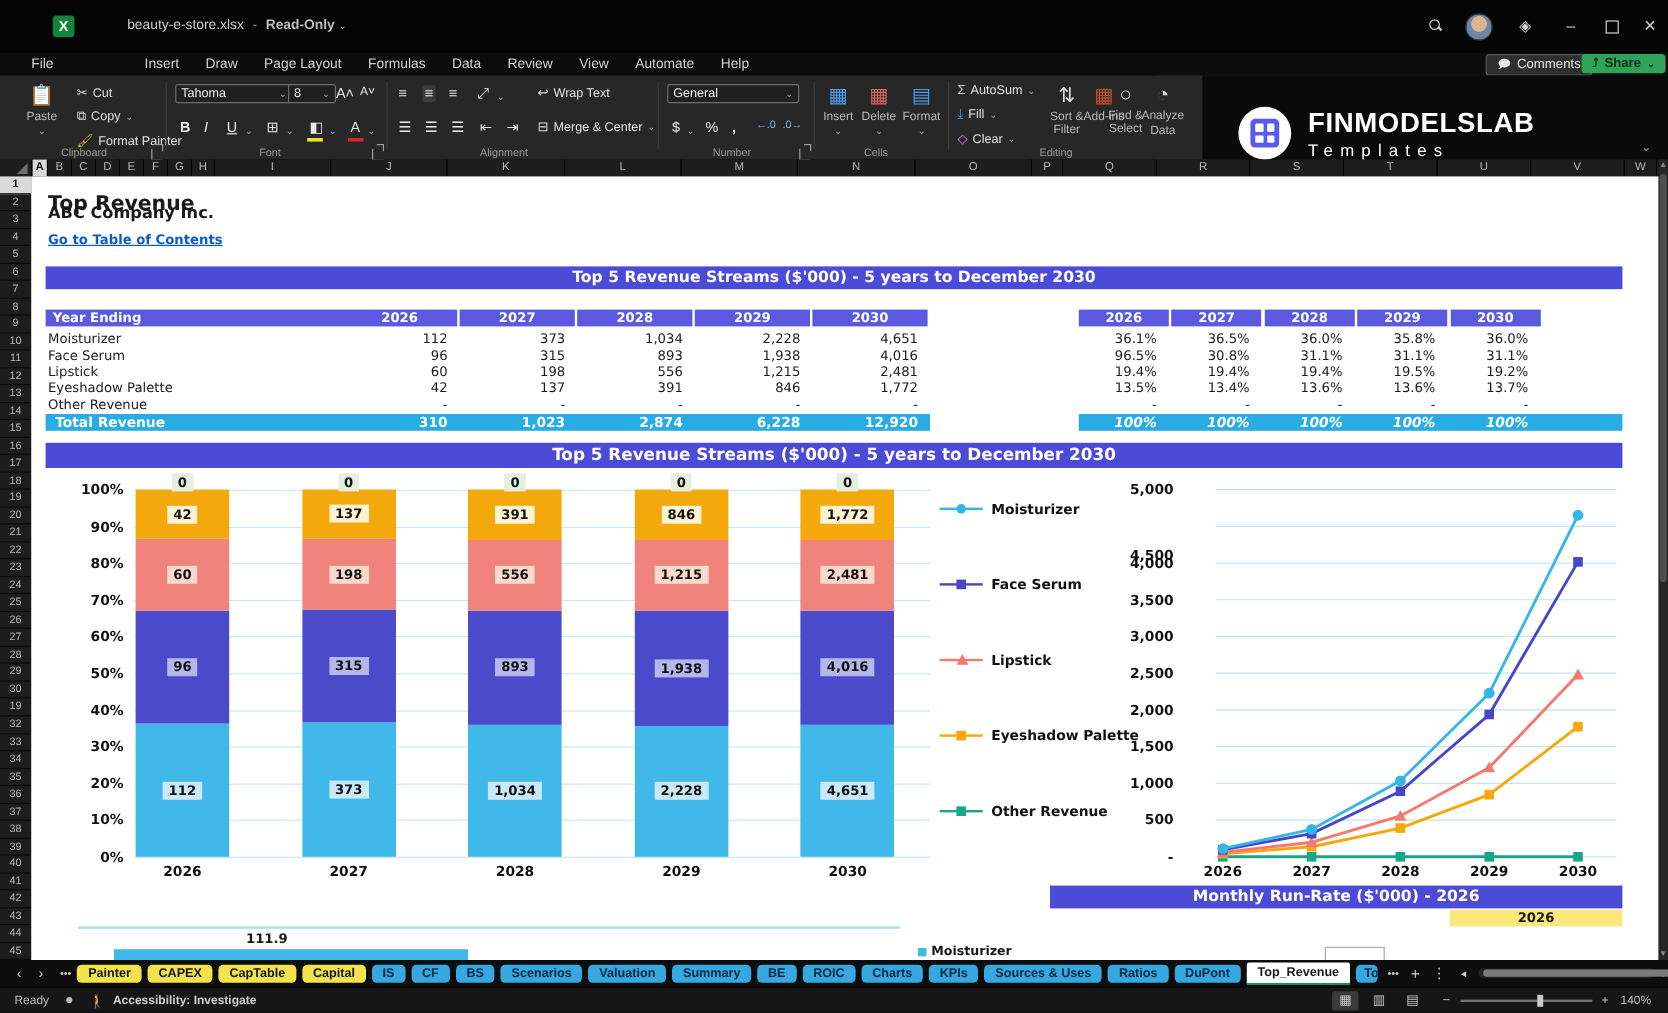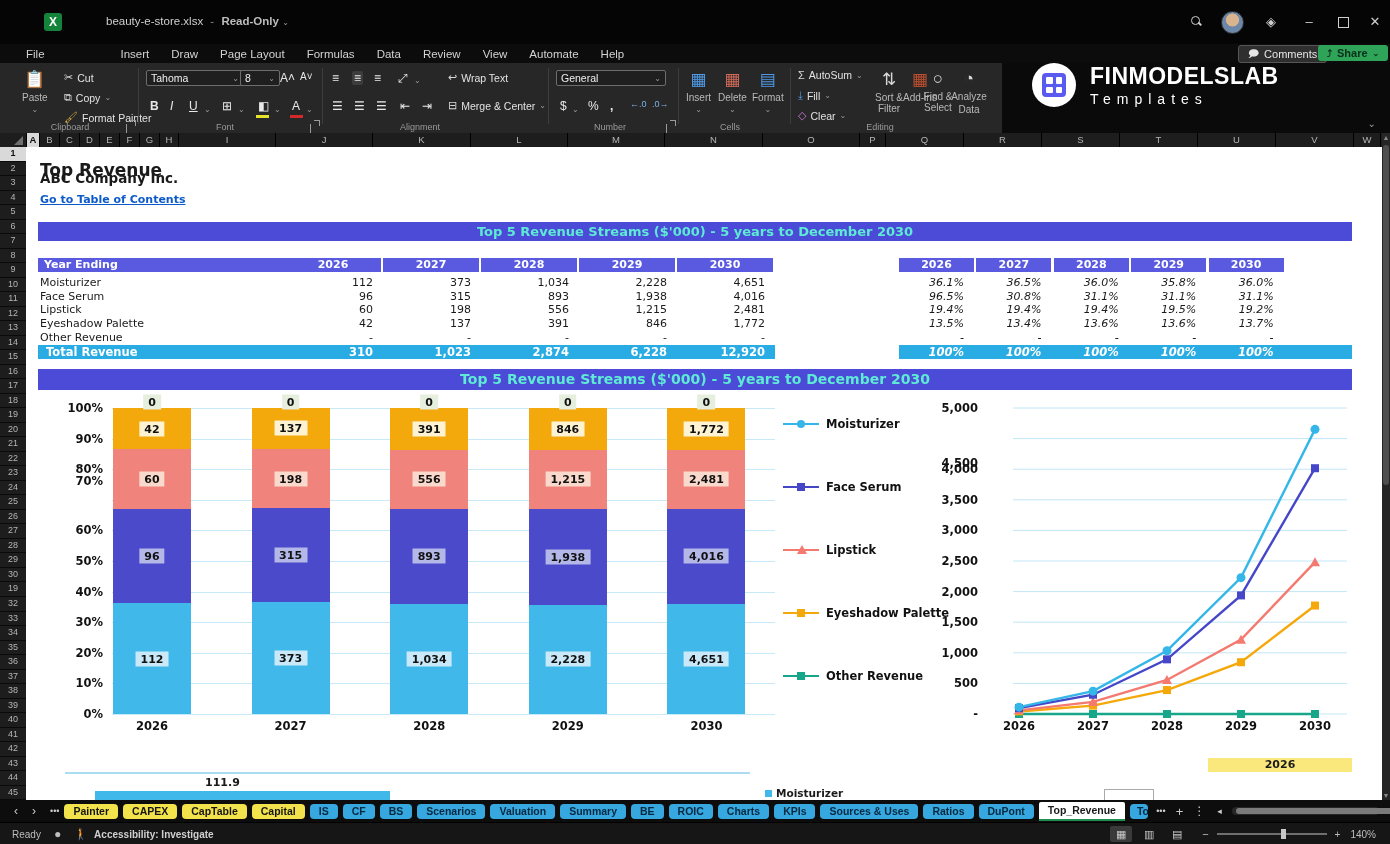--- a/index.html
+++ b/index.html
@@ -30,45 +30,45 @@
   .rbtn-big{position:absolute;display:flex;flex-direction:column;align-items:center;color:#b9b9b9;font-size:10px;gap:2px;}
   .rbtn-big .ic{font-size:17px;color:#d8d8d8;}
   .rsmall{position:absolute;display:flex;align-items:center;color:#e2e2e2;font-size:10.5px;gap:4px;}
   .rsmall .ic{font-size:11px;color:#d8d8d8;}
   .rsel{position:absolute;background:#1f1f1f;border:1px solid #6d6d6d;border-radius:2px;color:#efefef;font-size:10.5px;padding:1px 4px;display:flex;justify-content:space-between;align-items:center;}
   .carrow{color:#9a9a9a;font-size:8px;}
   .fontbtn{position:absolute;color:#e8e8e8;font-size:12px;}
   .launcher{position:absolute;width:9px;height:9px;border-left:1.2px solid #9a9a9a;border-bottom:1.2px solid #9a9a9a;}
   .launcher:after{content:"";position:absolute;left:3px;top:-4px;width:5px;height:5px;border:1.2px solid #9a9a9a;border-left:none;border-bottom:none;}
   .colorbar{position:absolute;width:13px;height:3px;}
-  .brandpanel{left:1002px;top:63px;width:388px;height:70px;background:#0a0a0a;display:flex;align-items:flex-start;}
+  .brandpanel{left:1002px;top:63px;width:388px;height:70px;background:#0a0a0a;display:flex;align-items:flex-end;}
   .brandcircle{width:44px;height:44px;background:#fff;border-radius:50%;margin-left:30px;display:flex;align-items:center;justify-content:center;}
   .brandgrid{width:24px;height:24px;background:#5a5af0;border-radius:4px;display:grid;grid-template-columns:1fr 1fr;grid-template-rows:1fr 1fr;gap:3px;padding:4px;box-sizing:border-box;}
   .brandgrid i{background:#fff;border-radius:1px;}
   .brandtext{margin-left:14px;color:#fff;}
   .brandtext .l1{font-size:23px;font-weight:800;letter-spacing:.5px;}
   .brandtext .l2{font-size:14px;letter-spacing:6px;margin-top:1px;}
   
   .colheaders{left:0;top:133px;width:1382px;height:14px;background:#1d1d1d;display:flex;border-bottom:1px solid #000;}
   .colcell{color:#b5b5b5;font-size:9.5px;text-align:center;line-height:14px;border-right:1px solid #000;box-sizing:border-box;overflow:hidden;}
   .colcell.sel{background:#d9d9d9;color:#111;font-weight:700;}
   .selall{width:26px;position:relative;border-right:1px solid #000;}
   .selall i{position:absolute;right:3px;bottom:2px;width:0;height:0;border-left:9px solid transparent;border-bottom:9px solid #6f6f6f;}
   .rowheaders{left:0;top:147px;width:26px;height:653px;background:#1d1d1d;display:flex;flex-direction:column;border-right:1px solid #000;}
   .rowcell{flex:1;color:#b5b5b5;font-size:9px;text-align:center;border-bottom:1px solid #0a0a0a;line-height:13px;overflow:hidden;}
   .rowcell.sel{background:#d9d9d9;color:#111;font-weight:700;}
   .vscroll{left:1382px;top:133px;width:8px;height:667px;background:#262626;}
   .vthumb{position:absolute;left:1px;width:6px;border-radius:3px;background:#4f4f4f;}
   .varrow{position:absolute;left:0;width:8px;color:#8a8a8a;font-size:7px;text-align:center;}
   
   .canvas{left:26px;top:147px;width:1356px;height:653px;background:#ffffff;font-family:"DejaVu Sans",sans-serif;color:#1a1a1a;overflow:hidden;}
-  .banner{background:#4b4bd8;color:#5eead4;font-weight:700;text-align:center;}
+  .banner{background:#4b4bd8;color:#ffffff;font-weight:700;text-align:center;}
   .hdrcell{background:#5a5ae1;color:#fff;font-weight:700;font-size:11px;line-height:14px;}
   .valcell{font-size:11px;line-height:13.5px;text-align:right;}
-  .pctcell{font-size:11px;font-style:italic;line-height:13.5px;text-align:right;}
+  .pctcell{font-size:11px;line-height:13.5px;text-align:right;}
   .rowname{font-size:11px;line-height:13.5px;}
   .totalbar{background:#29ace3;color:#fff;font-weight:700;font-size:11.5px;line-height:14px;}
   .ytick{font-size:11.5px;font-weight:700;text-align:right;color:#111;}
   .xtick{font-size:11.5px;font-weight:700;text-align:center;color:#111;}
   .gline{position:absolute;height:1px;background:#c7e9f8;}
   .seg-label{position:absolute;transform:translate(-50%,-50%);font-size:11px;font-weight:700;padding:1px 5px;color:#111;white-space:nowrap;}
   .legend-item{position:absolute;display:flex;align-items:center;gap:7px;}
   .legend-line{position:relative;width:36px;height:2.5px;}
   .legend-marker{position:absolute;left:14px;top:-3px;width:8px;height:8px;}
   .legend-text{font-size:11.5px;font-weight:700;color:#111;}
@@ -379,20 +379,21 @@
     <div class="vthumb" style="top:12px;height:340px;"></div>
     <div class="varrow" style="bottom:1px;">▼</div>
   </div>
 
   <div class="abs canvas" id="canvas">
     <div class="abs" style="left:14px;top:13px;font-size:17px;font-weight:700;">Top Revenue</div>
     <div class="abs" style="left:14px;top:23px;font-size:13.5px;font-weight:700;">ABC Company Inc.</div>
     <div class="abs link" style="left:14px;top:46px;font-size:11px;">Go to Table of Contents</div>
     <div class="abs banner" style="left:12px;top:75px;width:1314px;height:19px;font-size:13px;line-height:19px;">Top 5 Revenue Streams ($'000) - 5 years to December 2030</div>
     <div class="abs banner" style="left:12px;top:222px;width:1314px;height:21px;font-size:14px;line-height:21px;">Top 5 Revenue Streams ($'000) - 5 years to December 2030</div>
+    <div class="abs banner" style="left:849px;top:591px;width:477px;height:19px;font-size:13px;line-height:19px;">Monthly Run-Rate ($'000) - 2026</div>
     <div class="abs" style="left:1182px;top:611px;width:144px;height:14px;background:#fae87c;font-size:11px;font-weight:700;text-align:center;line-height:14px;">2026</div>
     <div class="abs" style="left:39px;top:625px;width:685px;height:2px;background:#aadcf2;"></div>
     <div class="abs" style="left:179px;top:629px;font-size:11px;font-weight:700;">111.9</div>
     <div class="abs" style="left:69px;top:644px;width:295px;height:10px;background:#41b8ea;"></div>
     <div class="abs" style="left:739px;top:640px;display:flex;align-items:center;gap:4px;">
       <span style="width:7px;height:7px;background:#41b8ea;display:inline-block;"></span>
       <span style="font-size:10.5px;font-weight:700;">Moisturizer</span>
     </div>
     <div class="abs" style="left:1078px;top:642px;width:48px;height:11px;background:#fff;border:1px solid #aaa;"></div>
   <div class="hdrcell abs" style="left:12px;top:111px;width:247px;height:14px;padding-left:6px;box-sizing:border-box;">Year Ending</div>
@@ -473,21 +474,21 @@
       <div class="totalbar abs" style="left:950.4px;top:198px;width:65px;height:14px;background:none;text-align:right;font-style:italic;">100%</div>
       <div class="totalbar abs" style="left:1027.8px;top:198px;width:65px;height:14px;background:none;text-align:right;font-style:italic;">100%</div>
       <div class="totalbar abs" style="left:1105.2px;top:198px;width:65px;height:14px;background:none;text-align:right;font-style:italic;">100%</div>
       <div class="totalbar abs" style="left:1182.6px;top:198px;width:65px;height:14px;background:none;text-align:right;font-style:italic;">100%</div>
       <div class="ytick abs" style="left:17px;top:254px;width:60px;">100%</div>
       <div class="gline" style="left:86px;top:261px;width:663px;"></div>
       <div class="ytick abs" style="left:17px;top:284.6px;width:60px;">90%</div>
       <div class="gline" style="left:86px;top:291.6px;width:663px;"></div>
       <div class="ytick abs" style="left:17px;top:315.2px;width:60px;">80%</div>
       <div class="gline" style="left:86px;top:322.2px;width:663px;"></div>
-      <div class="ytick abs" style="left:17px;top:327px;width:60px;">70%</div>
+      <div class="ytick abs" style="left:17px;top:346px;width:60px;">70%</div>
       <div class="gline" style="left:86px;top:352.8px;width:663px;"></div>
       <div class="ytick abs" style="left:17px;top:376.4px;width:60px;">60%</div>
       <div class="gline" style="left:86px;top:383.4px;width:663px;"></div>
       <div class="ytick abs" style="left:17px;top:407px;width:60px;">50%</div>
       <div class="gline" style="left:86px;top:414px;width:663px;"></div>
       <div class="ytick abs" style="left:17px;top:437.6px;width:60px;">40%</div>
       <div class="gline" style="left:86px;top:444.6px;width:663px;"></div>
       <div class="ytick abs" style="left:17px;top:468.20000000000005px;width:60px;">30%</div>
       <div class="gline" style="left:86px;top:475.20000000000005px;width:663px;"></div>
       <div class="ytick abs" style="left:17px;top:498.8px;width:60px;">20%</div>

